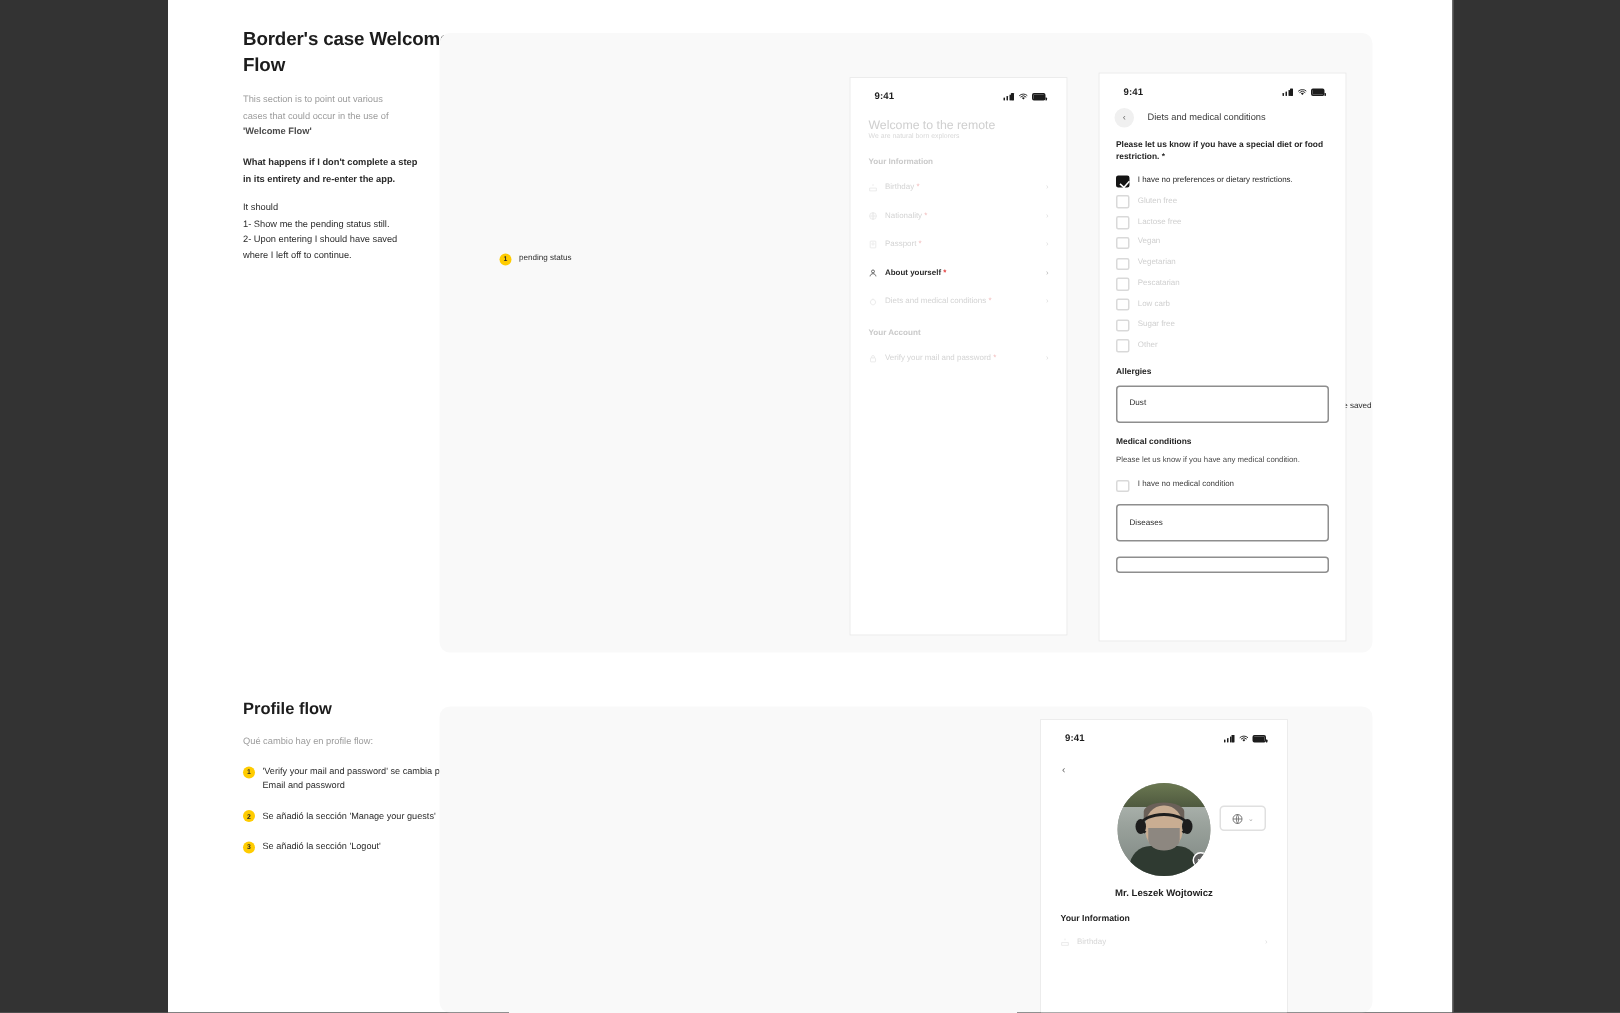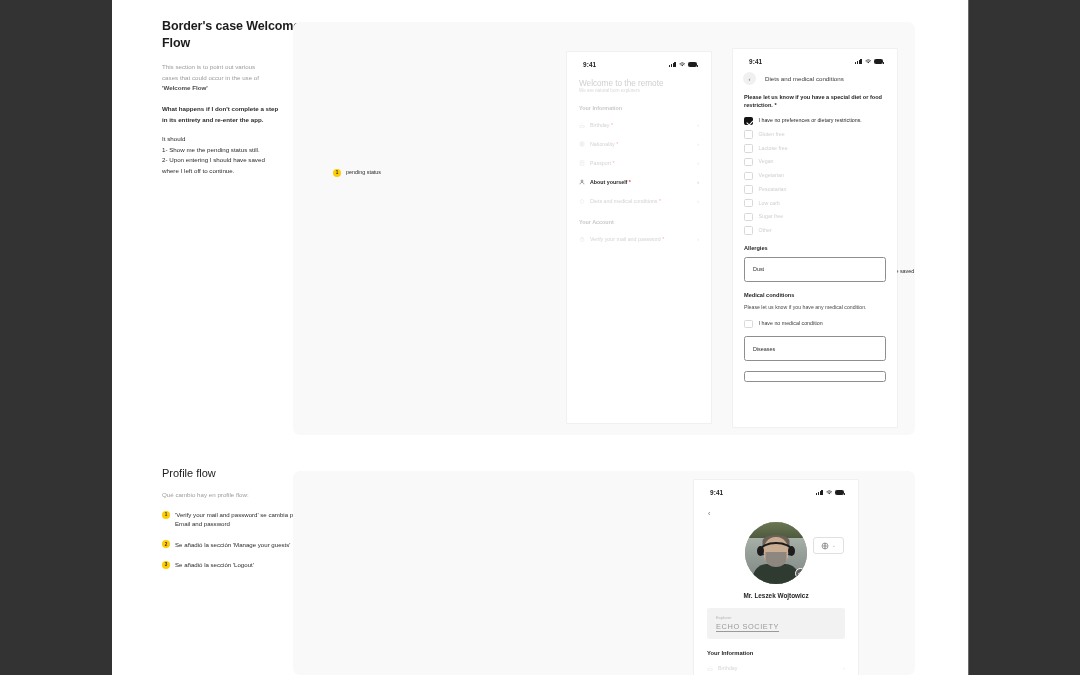--- a/index.html
+++ b/index.html
@@ -33,21 +33,21 @@
   }
   .notes .lede b { color: #4a4a4a; font-weight: 700; }
   .notes .q {
     font-size: 6.2px; color: #2b2b2b; font-weight: 700; line-height: 1.7;
     margin-bottom: 9px;
   }
   .notes .ans { font-size: 6.2px; color: #2b2b2b; line-height: 1.7; }
   .notes .ans div { white-space: nowrap; }
 
   .notes h2 {
-    font-size: 11px; font-weight: 400; color: #1c1c1c; margin-bottom: 12px;
+    font-size: 11px; font-weight: 700; color: #1c1c1c; margin-bottom: 12px;
   }
   .notes .sub { font-size: 6.2px; color: #9b9b9b; margin-bottom: 12px; }
 
   .bullet { display: flex; gap: 5px; margin-bottom: 11px; align-items: flex-start; }
   .badge {
     flex: 0 0 auto; width: 8px; height: 8px; border-radius: 50%;
     background: #FFCC00; color: #2b2b2b; font-size: 4.6px; font-weight: 700;
     display: flex; align-items: center; justify-content: center; margin-top: 0.5px;
   }
   .bullet .btxt { font-size: 6.1px; color: #2b2b2b; line-height: 1.55; }
@@ -478,24 +478,20 @@
               <svg width="8" height="8" viewBox="0 0 16 16">
                 <circle cx="8" cy="8" r="6" fill="none" stroke="#6a6a6a" stroke-width="1.2"></circle>
                 <path d="M2 8h12M8 2c2 2.5 2 9.5 0 12M8 2C6 4.5 6 11.5 8 14" fill="none" stroke="#6a6a6a" stroke-width="1.1"></path>
               </svg>
               <span class="caret">⌄</span>
             </div>
           </div>
 
           <div class="pc-name">Mr. Leszek Wojtowicz</div>
 
-          <div class="pc-card">
-            <div class="k">Explorer</div>
-            <div class="v">ECHO SOCIETY</div>
-          </div>
 
           <div class="pc-group">Your Information</div>
 
           <div class="pc-row">
             <svg class="pa-ico" viewBox="0 0 16 16">
               <path d="M2 9h12v5H2z" fill="none" stroke="#c9c9c9" stroke-width="1.2"></path>
               <path d="M8 2v3" stroke="#c9c9c9" stroke-width="1.2"></path>
             </svg>
             <span class="l">Birthday</span>
             <span class="chev">›</span>

